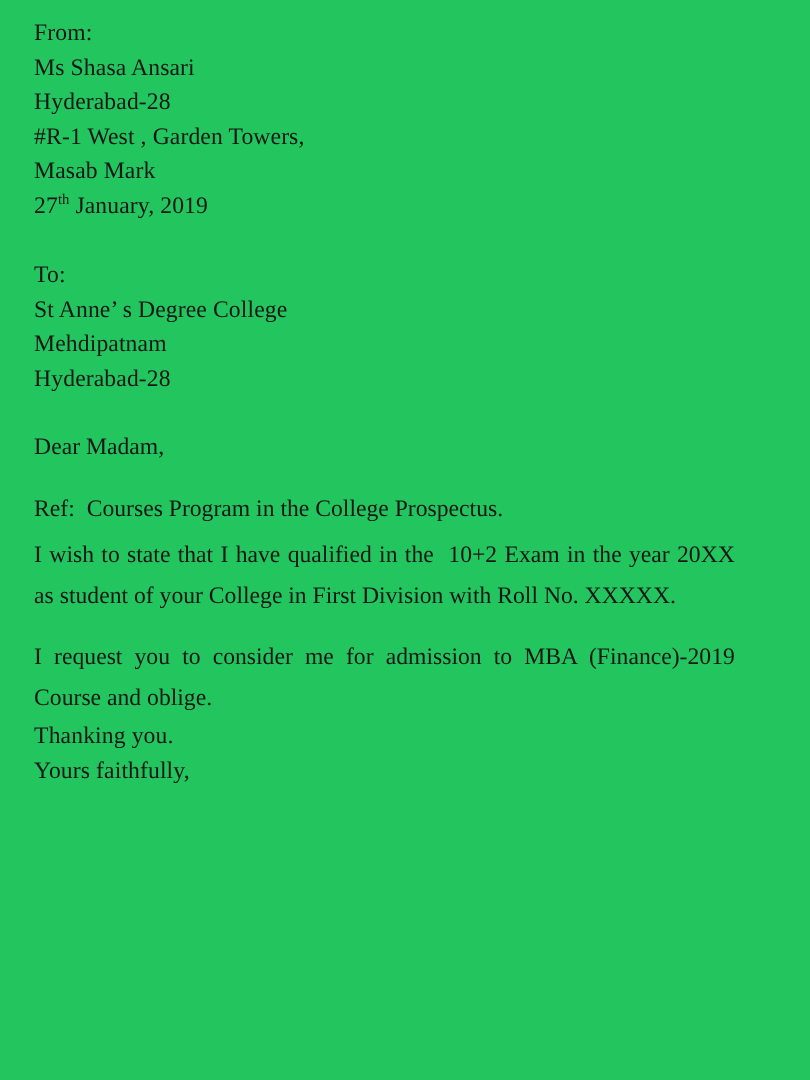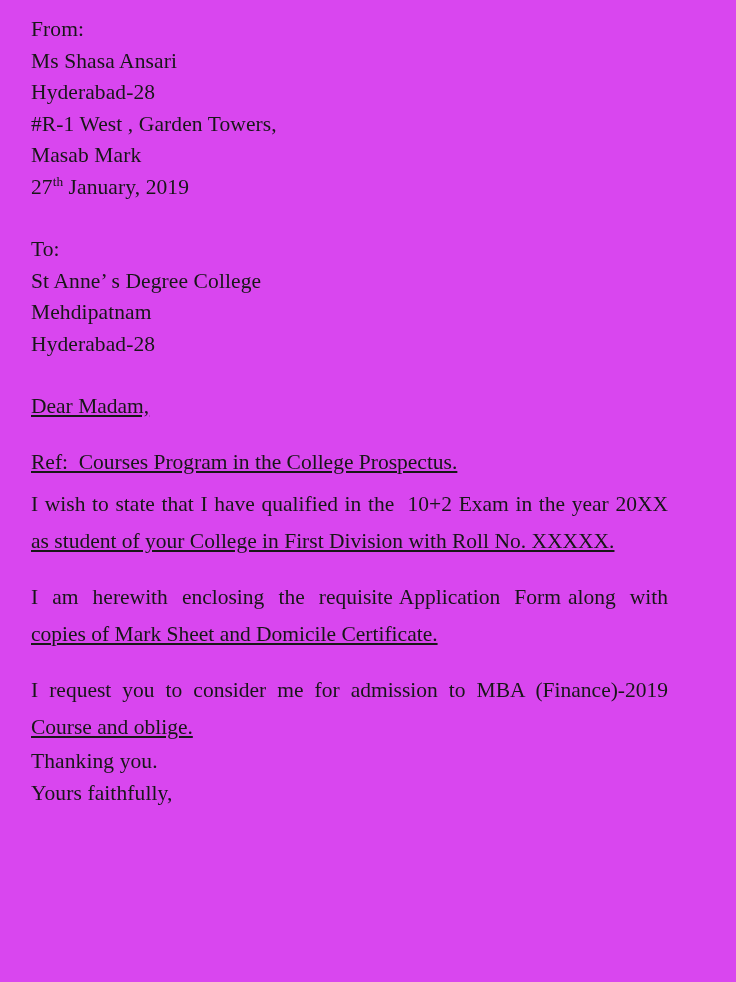--- a/index.html
+++ b/index.html
@@ -13,21 +13,21 @@
     overflow: hidden;
     font-family: "Liberation Serif", "DejaVu Serif", serif;
     color: #171717;
     -webkit-font-smoothing: antialiased;
   }
 
   .page {
     position: relative;
     width: 736px;
     height: 982px;
-    background: #d946ef;
+    background: #22c55e;
     box-sizing: border-box;
     padding: 14px 68px 0 31px;
   }
 
   
   .line {
     font-size: 21.5px;
     line-height: 31.5px;
     letter-spacing: 0.1px;
     white-space: pre-wrap;
@@ -53,21 +53,20 @@
     line-height: 0;
     letter-spacing: 0;
   }
 
   
   .stand-alone {
     font-size: 21.5px;
     line-height: 31.5px;
     margin-top: 24px;
     white-space: pre-wrap;
-    text-decoration: underline;
   }
 
   
   .para {
     font-size: 21.5px;
     line-height: 37px;
     text-align: justify;
     text-justify: inter-word;
     margin-top: 19px;
     max-width: 638px;
@@ -78,21 +77,20 @@
     display: block;
     text-align: justify;
     text-align-last: justify;
     white-space: pre-wrap;
   }
   .para > .end-line {
     display: block;
     text-align: left;
     text-align-last: left;
     white-space: pre-wrap;
-    text-decoration: underline;
   }
 
   
   .closing {
   }
   .closing .line {
     font-size: 21.5px;
     line-height: 31.5px;
   }
 </style>
@@ -122,24 +120,20 @@
   <div class="stand-alone" style="margin-top:31px;">Dear Madam,</div>
 
 
   <div class="stand-alone">Ref:  Courses Program in the College Prospectus.</div>
 
   <div class="para" style="margin-top:8px;">
     <span class="just-line">I wish to state that I have qualified in the  10+2 Exam in the year 20XX</span>
     <span class="end-line">as student of your College in First Division with Roll No. XXXXX.</span>
   </div>
 
-  <div class="para">
-    <span class="just-line">I  am  herewith  enclosing  the  requisite Application  Form along  with</span>
-    <span class="end-line">copies of Mark Sheet and Domicile Certificate.</span>
-  </div>
 
   <div class="para">
     <span class="just-line">I  request  you  to  consider  me  for  admission  to  MBA  (Finance)-2019</span>
     <span class="end-line">Course and oblige.</span>
   </div>
 
   <div class="closing">
     <div class="line">Thanking you.</div>
     <div class="line">Yours faithfully,</div>
   </div>

